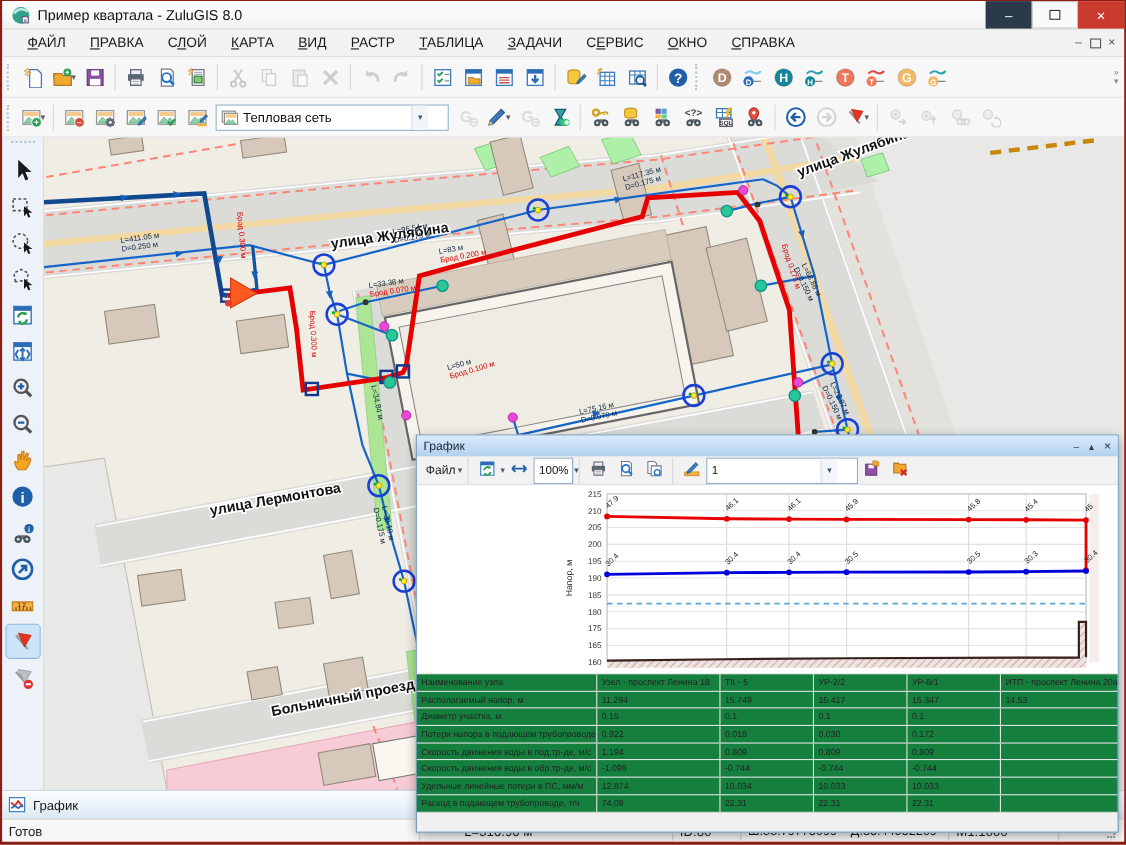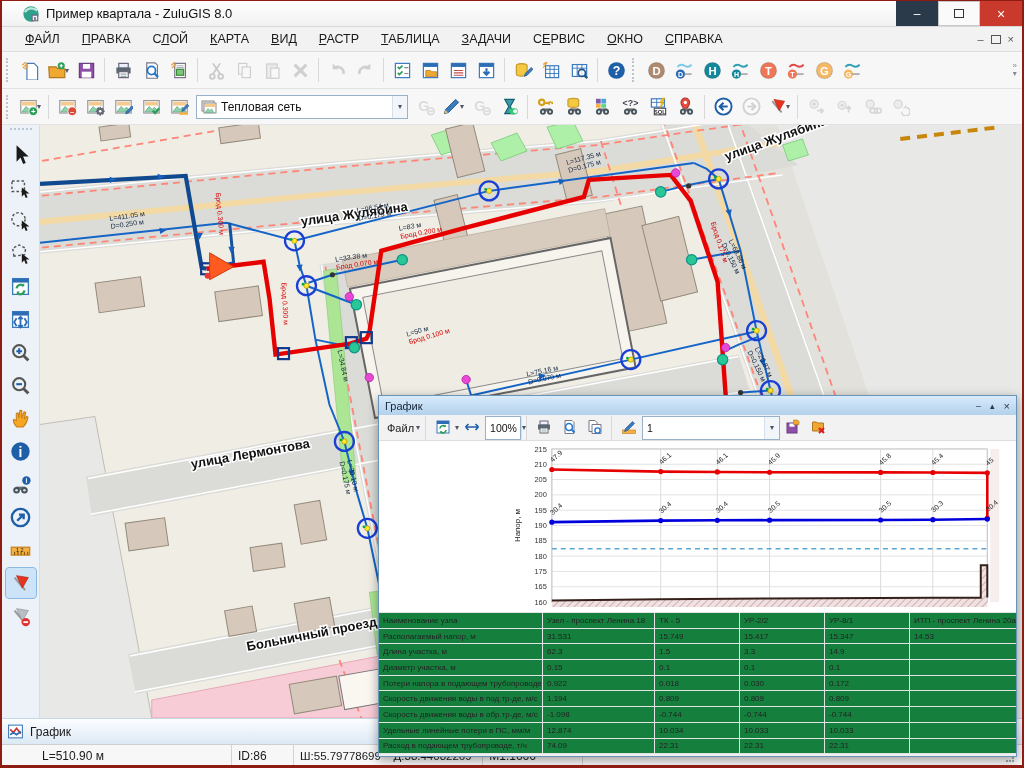--- a/index.html
+++ b/index.html
@@ -1,41 +1,41 @@
 <!DOCTYPE html>
 <html><head>
 <meta charset="utf-8">
 <style>
 html,body{margin:0;padding:0;background:#444}
 *{box-sizing:border-box}
 .frame{position:relative;width:1024px;height:768px;margin:0 auto;background:#e9e9e7;
  border-left:2px solid #8e1c12;border-right:2px solid #8e1c12;border-bottom:3px solid #8e1c12;border-top:1px solid #8e1c12;
  font-family:"Liberation Sans",sans-serif;overflow:hidden}
-.titlebar{height:26px;display:flex;align-items:center;background:linear-gradient(#ffffff,#f1f1f1);padding-left:20px;gap:6px;border-bottom:1px solid #d8d8d8}
+.titlebar{height:26px;display:flex;align-items:center;background:linear-gradient(#ffffff,#f1f1f1);padding-left:8px;gap:6px;border-bottom:1px solid #d8d8d8}
 .titlebar .title{font-size:13px;color:#111}
 .winbtns{margin-left:auto;display:flex;height:100%}
 .wb{width:42px;height:100%;display:flex;align-items:center;justify-content:center;font-size:12px}
 .wb-min{background:#2a3a4a;color:#fff}
 .wb-max{background:#fafafa;border:1px solid #c8c8c8;color:#333}
 .wb-close{background:#c93a2c;color:#fff;font-size:14px}
 .box-glyph{width:10px;height:9px;border:1.5px solid currentColor;display:inline-block}
 .menubar{height:25px;background:#f2f2f2;display:flex;align-items:center;font-size:12.5px;border-bottom:1px solid #dedede;padding-left:12px}
 .mitem{padding:0 11px;color:#1a1a1a;cursor:default}
 .mitem .ul{text-decoration:underline}
 .mdock{margin-left:auto;display:flex;gap:7px;padding-right:8px;color:#555;font-size:11px;align-items:center}
 .toolbar{display:flex;align-items:center;background:#f7f7f7;border-bottom:1px solid #e2e2e2;padding:0 2px}
 #tb1{height:37px}
 #tb2{height:36px}
 .grip{width:5px;height:24px;border-left:2px dotted #b9c6d2;margin:0 5px 0 2px}
 .tbtn{min-width:26px;height:26px;border-radius:3px;display:flex;align-items:center;justify-content:center;margin:0 1px}
 .tbtn svg{width:19px;height:19px}
 .tbtn.dis{opacity:.42;filter:grayscale(1)}
 .dd{font-size:8px;color:#556;margin-left:-1px}
 .tsep{width:1px;height:24px;background:#d8d8d8;margin:0 4px}
-.combo{height:24px;background:#fff;border:1px solid #98b0c8;display:flex;align-items:center;font-size:12px;padding:0 0 0 4px;gap:4px;color:#111}
+.combo{height:24px;background:#fff;border:1px solid #98b0c8;display:flex;align-items:center;font-size:12px;padding:0 18px 0 4px;gap:4px;color:#111}
 .combo .cicon svg{width:16px;height:16px;display:block}
 .combo .arrow{margin-left:auto;width:15px;height:100%;display:flex;align-items:center;justify-content:center;font-size:8px;color:#456;border-left:1px solid #d5e0ea;background:#f2f6fa}
 .tb-overflow{margin-left:auto;display:flex;flex-direction:column;align-items:center;color:#889;font-size:8px;line-height:8px;padding-right:3px}
 .main{display:flex;height:593px}
 .leftbar{width:38px;background:#edf2f8;border-right:1px solid #d5dde5;display:flex;flex-direction:column;align-items:center;padding-top:3px;gap:3px}
 .lbtn{width:30px;height:30px;display:flex;align-items:center;justify-content:center;border-radius:3px;flex:0 0 auto}
 .lbtn svg{width:21px;height:21px}
 .lbtn.active{background:#cde3f7;outline:1px solid #8bb8e0}
 .lgrip{height:6px;width:22px;border-top:2px dotted #b9c6d2;margin-bottom:2px}
 .mapwrap{position:relative;flex:1;overflow:hidden;background:#e9e9e7}
@@ -841,20 +841,23 @@
         <svg viewBox="0 0 16 16">
           <rect x="1.5" y="2" width="13" height="12" fill="#fff" stroke="#3a7abf"></rect>
           <path d="M3 6l3 3 3-4 4 5" fill="none" stroke="#d03030" stroke-width="1.6"></path>
           <path d="M3 11l3-2 3 2 4-3" fill="none" stroke="#2d6db5" stroke-width="1.6"></path>
         </svg>
       </span>
     <span>График</span>
   </div>
 
   <div class="statusbar">
+    <div class="sf f1">
+        <span>Готов</span>
+      </div>
     <div class="sf f2">
         <span>L=510.90 м</span>
       </div>
     <div class="sf f3">
         <span>ID:86</span>
       </div>
     <div class="sf f4">
       <span>Ш:55.79778699°</span>
       <span>Д:38.44082269°</span>
     </div>
@@ -1027,33 +1030,25 @@
         <div class="trow">
           <div class="tc c0">Наименование узла</div>
           <div class="tc c1">Узел - проспект Ленина 18</div>
           <div class="tc c2">ТК - 5</div>
           <div class="tc c3">УР-2/2</div>
           <div class="tc c4">УР-8/1</div>
           <div class="tc c5">ИТП - проспект Ленина 20а</div>
         </div>
         <div class="trow">
           <div class="tc c0">Располагаемый напор, м</div>
-          <div class="tc c1">31.531</div>
+          <div class="tc c1">11.294</div>
           <div class="tc c2">15.749</div>
           <div class="tc c3">15.417</div>
           <div class="tc c4">15.347</div>
           <div class="tc c5">14.53</div>
-        </div>
-        <div class="trow">
-          <div class="tc c0">Длина участка, м</div>
-          <div class="tc c1">62.3</div>
-          <div class="tc c2">1.5</div>
-          <div class="tc c3">3.3</div>
-          <div class="tc c4">14.9</div>
-          <div class="tc c5"></div>
         </div>
         <div class="trow">
           <div class="tc c0">Диаметр участка, м</div>
           <div class="tc c1">0.15</div>
           <div class="tc c2">0.1</div>
           <div class="tc c3">0.1</div>
           <div class="tc c4">0.1</div>
           <div class="tc c5"></div>
         </div>
         <div class="trow">

